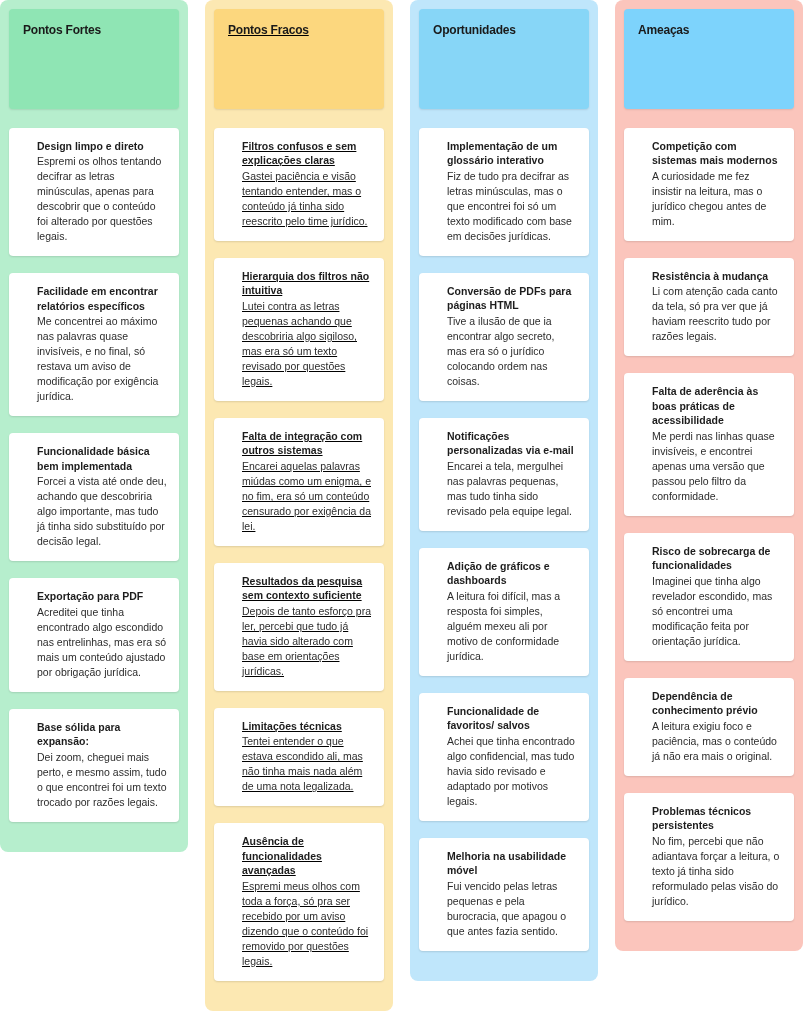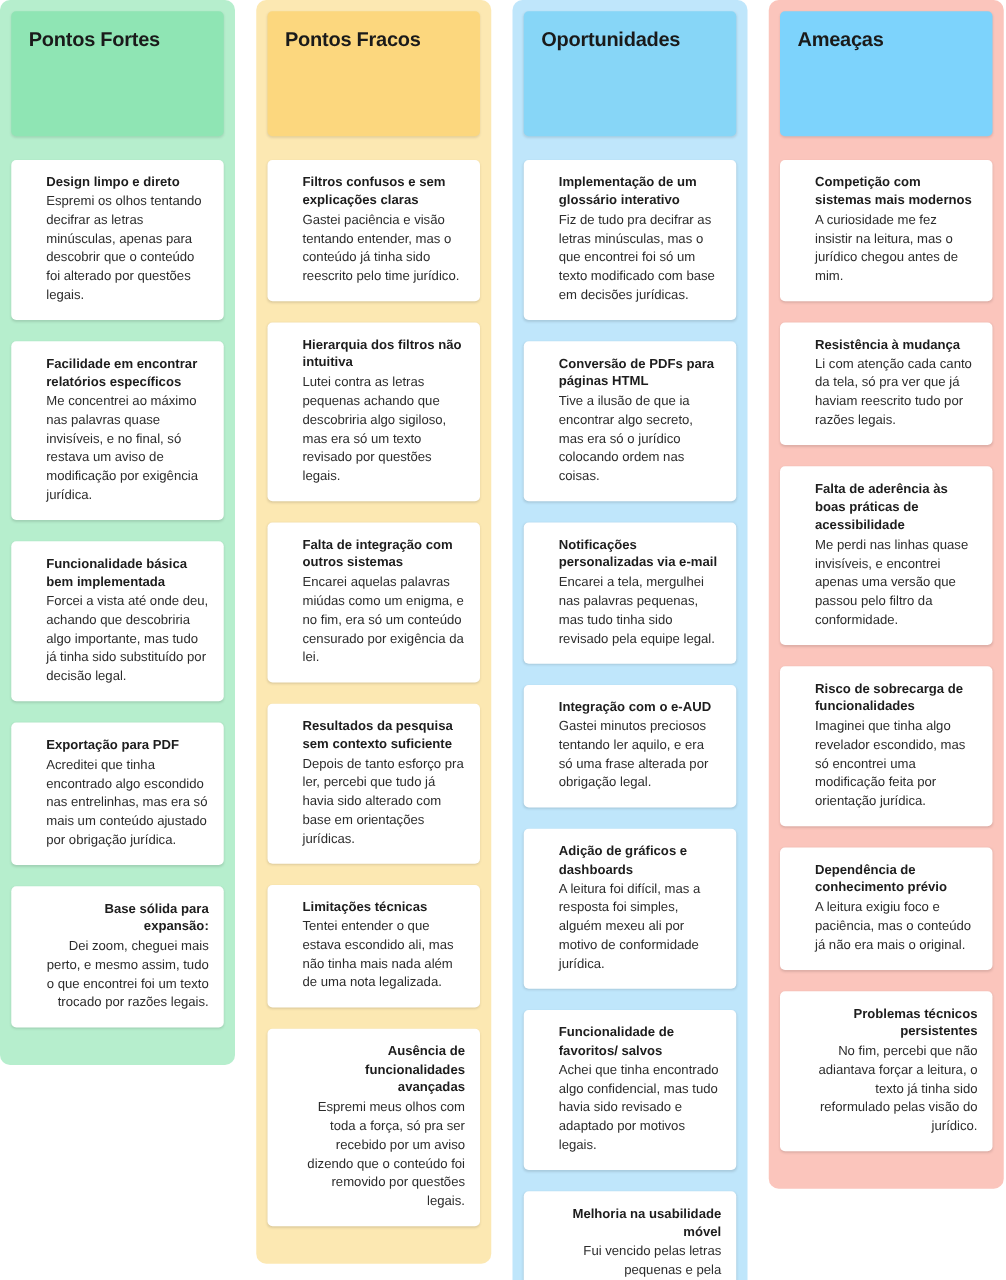--- a/index.html
+++ b/index.html
@@ -23,54 +23,54 @@
   .column {
     box-sizing: border-box;
     border-radius: 8px;
     padding: 9px 9px 14px 9px;
     margin-right: 17px;
     flex: 0 0 auto;
   }
   .column:last-child { margin-right: 0; }
 
   .col-strengths   { width: 188px; background: #b6eecd; margin-left: 0px;  }
-  .col-weaknesses  { width: 188px; background: #fce8b2; }
+  .col-weaknesses  { width: 188px; background: #fce8b2; text-decoration: underline; }
   .col-opportunities { width: 188px; background: #bfe6fb; }
   .col-threats     { width: 188px; background: #fbc5bc; }
 
   .header {
     border-radius: 4px;
     height: 100px;
     box-sizing: border-box;
     padding: 14px 14px 0 14px;
     margin-bottom: 19px;
     box-shadow: 0 1px 2px rgba(0,0,0,0.10);
   }
   .col-strengths   .header { background: #8fe5b4; }
   .col-weaknesses  .header { background: #fcd77e; }
   .col-opportunities .header { background: #87d6f7; }
   .col-threats     .header { background: #7dd3fc; }
 
   .header-title {
-    font-size: 16px;
+    font-size: 12px;
     font-weight: bold;
     color: #1a1a1a;
     letter-spacing: -0.2px;
     line-height: 1.2;
   }
 
   .card {
     background: #ffffff;
     border-radius: 4px;
     box-sizing: border-box;
     padding: 11px 12px 12px 28px;
     margin-bottom: 17px;
     box-shadow: 0 1px 2px rgba(0,0,0,0.12);
   }
-  .card:last-child { margin-bottom: 16px; text-align: right; }
+  .card:last-child { margin-bottom: 16px; }
 
   .card-title {
     font-size: 10.5px;
     font-weight: bold;
     color: #1d1d1d;
     line-height: 1.38;
     margin: 0 0 1px 0;
   }
   .card-body {
     font-size: 10.5px;
@@ -151,24 +151,20 @@
     </div>
     <div class="card">
       <p class="card-title">Conversão de PDFs para páginas HTML</p>
       <p class="card-body">Tive a ilusão de que ia encontrar algo secreto, mas era só o jurídico colocando ordem nas coisas.</p>
     </div>
     <div class="card">
       <p class="card-title">Notificações personalizadas via e-mail</p>
       <p class="card-body">Encarei a tela, mergulhei nas palavras pequenas, mas tudo tinha sido revisado pela equipe legal.</p>
     </div>
     <div class="card">
-      <p class="card-title">Integração com o e-AUD</p>
-      <p class="card-body">Gastei minutos preciosos tentando ler aquilo, e era só uma frase alterada por obrigação legal.</p>
-    </div>
-    <div class="card">
       <p class="card-title">Adição de gráficos e dashboards</p>
       <p class="card-body">A leitura foi difícil, mas a resposta foi simples, alguém mexeu ali por motivo de conformidade jurídica.</p>
     </div>
     <div class="card">
       <p class="card-title">Funcionalidade de favoritos/ salvos</p>
       <p class="card-body">Achei que tinha encontrado algo confidencial, mas tudo havia sido revisado e adaptado por motivos legais.</p>
     </div>
     <div class="card">
       <p class="card-title">Melhoria na usabilidade móvel</p>
       <p class="card-body">Fui vencido pelas letras pequenas e pela burocracia, que apagou o que antes fazia sentido.</p>

